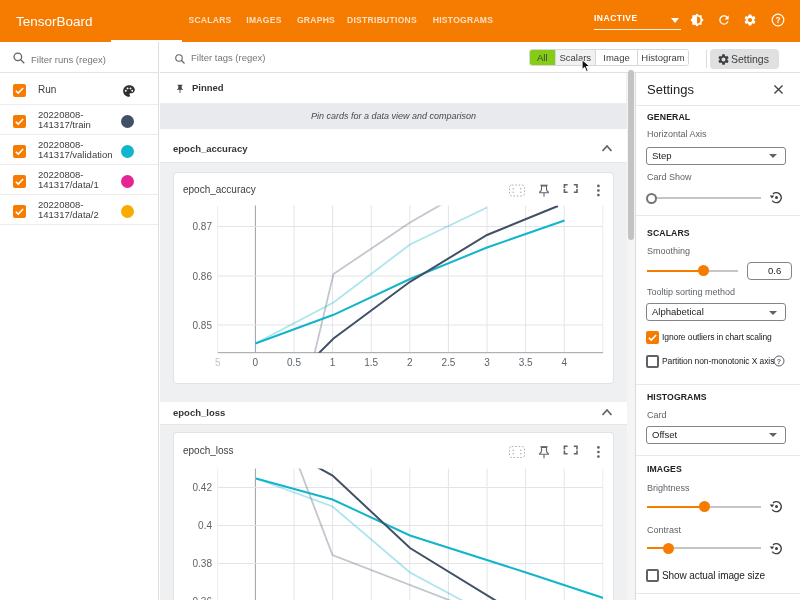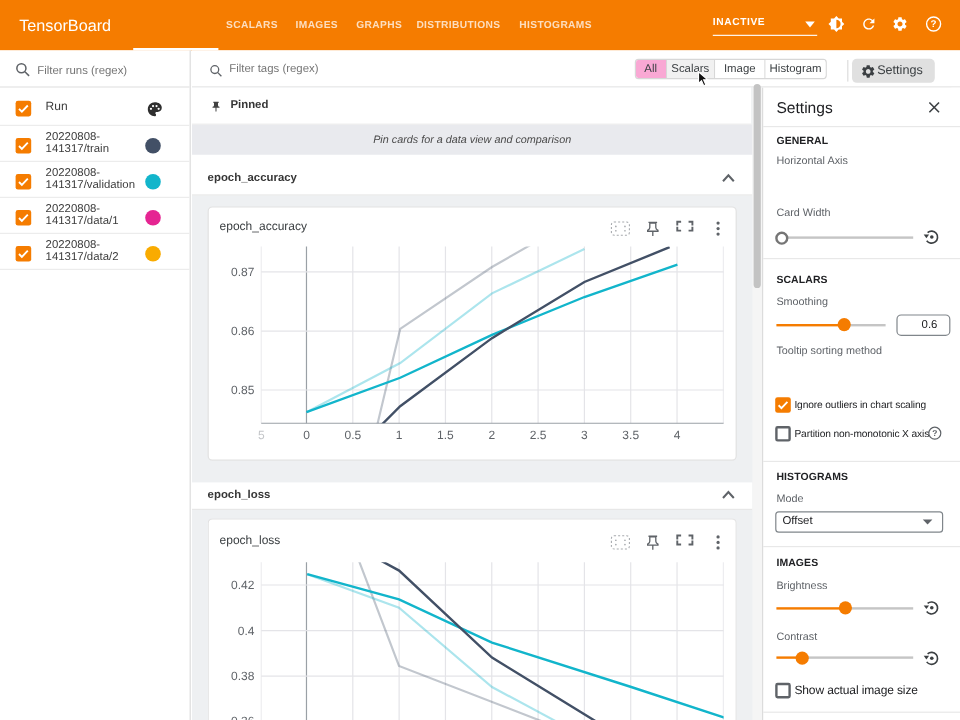--- a/index.html
+++ b/index.html
@@ -25,21 +25,21 @@
   .rname { position:absolute; left:38px; top:5px; font-size:9.5px; line-height:10px; color:#3c3c3c; }
   .dot { position:absolute; left:121px; width:13px; height:13px; border-radius:50%; }
   .cbx { position:absolute; left:13px; width:13px; height:13px; background:#f57c00; border-radius:2px; }
   .cbx svg { position:absolute; left:1px; top:1px; }
   .cbe { position:absolute; left:13px; width:13px; height:13px; background:#fff; border:2px solid #5f6368; border-radius:2px; }
   
   #tbar { position:absolute; left:160px; top:42px; width:640px; height:31px; background:#fff; border-bottom:1px solid #e0e0e0; }
   #pills { position:absolute; left:529px; top:49px; height:17px; display:flex; border:1px solid #d7d7d7; border-radius:3px; overflow:hidden; }
   .pill { height:15px; line-height:15px; font-size:9.5px; color:#3c4043; background:#fff; border-right:1px solid #d7d7d7; text-align:center; }
   .pill:last-child { border-right:none; }
-  .pill.on { background:#f9a8d4;text-align:center; }
+  .pill.on { background:#84cc16;text-align:center; }
   #setbtn { position:absolute; left:710px; top:48.5px; width:69px; height:20px; background:#e0e0e0; border-radius:4px; color:#3c4043; font-size:10.5px; font-weight:500; }
   
   #content { position:absolute; left:160px; top:73px; width:475px; height:527px; background:#eef0f2; }
   #pinrow { position:absolute; left:0; top:0; width:466px; height:31px; background:#fff; border-bottom:1px solid #ececec; }
   #pinband { position:absolute; left:0; top:31px; width:467px; height:24.5px; background:#e9eaee; color:#494949; font-size:9px; font-style:italic; text-align:center; line-height:25px; }
   .sechdr { position:absolute; left:0; width:467px; background:#fff; border-bottom:1px solid #e7e7e7; font-size:9.5px; font-weight:700; color:#363636; }
   .sechdr .t { position:absolute; left:13px; }
   .sechdr svg { position:absolute; left:441px; }
   .card { position:absolute; left:13px; width:441px; background:#fff; border:1px solid #e2e2e2; border-radius:4px; }
   .ctitle { position:absolute; left:9px; font-size:10px; color:#3c4043; letter-spacing:0; }
@@ -323,53 +323,55 @@
 
   <div id="panel">
     <div class="ptitle">Settings</div>
     <svg style="position:absolute;left:137px;top:11px;" width="11" height="11" viewBox="0 0 15 15">
         <path d="M2 2 L13 13 M13 2 L2 13" stroke="#3c4043" stroke-width="1.8"></path>
       </svg>
     <div class="pdiv" style="top:32px;"></div>
 
     <div class="phead" style="top:39px;">GENERAL</div>
     <div class="plbl" style="top:56px;">Horizontal Axis</div>
-    <div class="plbl" style="top:99px;">Card Width</div>
+    <div class="psel" style="top:73.5px;">Step<span class="car"></span></div>
+    <div class="plbl" style="top:99px;">Card Show</div>
     <div class="track" style="left:11px;top:124px;width:114px;"></div>
     <div class="knob open" style="left:10px;top:119.5px;"></div>
     <svg style="position:absolute;left:133px;top:117px;" width="15" height="15" viewBox="0 0 24 24">
         <path fill="none" stroke="#3c4043" stroke-width="2.2" d="M6.4 6.2 A8 8 0 1 1 5.2 16.9"></path>
         <path fill="#3c4043" d="M1.2 8.8 L8.4 8.8 L4.8 13.6 Z"></path>
         <circle cx="12" cy="12" r="2.4" fill="#3c4043"></circle>
       </svg>
     <div class="pdiv" style="top:142px;"></div>
 
     <div class="phead" style="top:155px;">SCALARS</div>
     <div class="plbl" style="top:173px;">Smoothing</div>
     <div class="track or" style="left:11px;top:196.5px;width:56px;"></div>
     <div class="track" style="left:67px;top:196.5px;width:35px;"></div>
     <div class="knob" style="left:61.5px;top:192px;"></div>
     <div class="num" style="top:189px;">0.6</div>
     <div class="plbl" style="top:214px;">Tooltip sorting method</div>
+    <div class="psel" style="top:230px;">Alphabetical<span class="car"></span></div>
     <span class="cbx" style="left:10px;top:258px;">
         <svg width="11" height="11" viewBox="0 0 12 12">
           <polyline points="2,6.2 4.6,8.8 10,3.2" fill="none" stroke="#fff" stroke-width="1.7"></polyline>
         </svg>
       </span>
     <div class="plbl" style="left:26px;top:259px;color:#202124;font-size:8.5px;letter-spacing:-0.1px;white-space:nowrap;">Ignore outliers in chart scaling</div>
     <span class="cbe" style="left:10px;top:282px;"></span>
     <div class="plbl" style="left:26px;top:283px;color:#202124;font-size:8.5px;letter-spacing:-0.1px;white-space:nowrap;">Partition non-monotonic X axis</div>
     <svg style="position:absolute;left:137px;top:282px;" width="12" height="12" viewBox="0 0 24 24">
         <circle cx="12" cy="12" r="10" fill="none" stroke="#5f6368" stroke-width="2"></circle>
         <text x="12" y="17" text-anchor="middle" fill="#5f6368" font-size="14" font-weight="bold" font-family="Liberation Sans">?</text>
       </svg>
     <div class="pdiv" style="top:311px;"></div>
 
     <div class="phead" style="top:318.5px;">HISTOGRAMS</div>
-    <div class="plbl" style="top:336.5px;">Mode</div>
+    <div class="plbl" style="top:336.5px;">Card</div>
     <div class="psel" style="top:352.5px;">Offset<span class="car"></span></div>
     <div class="pdiv" style="top:382px;"></div>
 
     <div class="phead" style="top:391px;">IMAGES</div>
     <div class="plbl" style="top:410px;">Brightness</div>
     <div class="track or" style="left:11px;top:432.5px;width:57px;"></div>
     <div class="track" style="left:68px;top:432.5px;width:57px;"></div>
     <div class="knob" style="left:62.5px;top:428px;"></div>
     <svg style="position:absolute;left:133px;top:426px;" width="15" height="15" viewBox="0 0 24 24">
         <path fill="none" stroke="#3c4043" stroke-width="2.2" d="M6.4 6.2 A8 8 0 1 1 5.2 16.9"></path>

